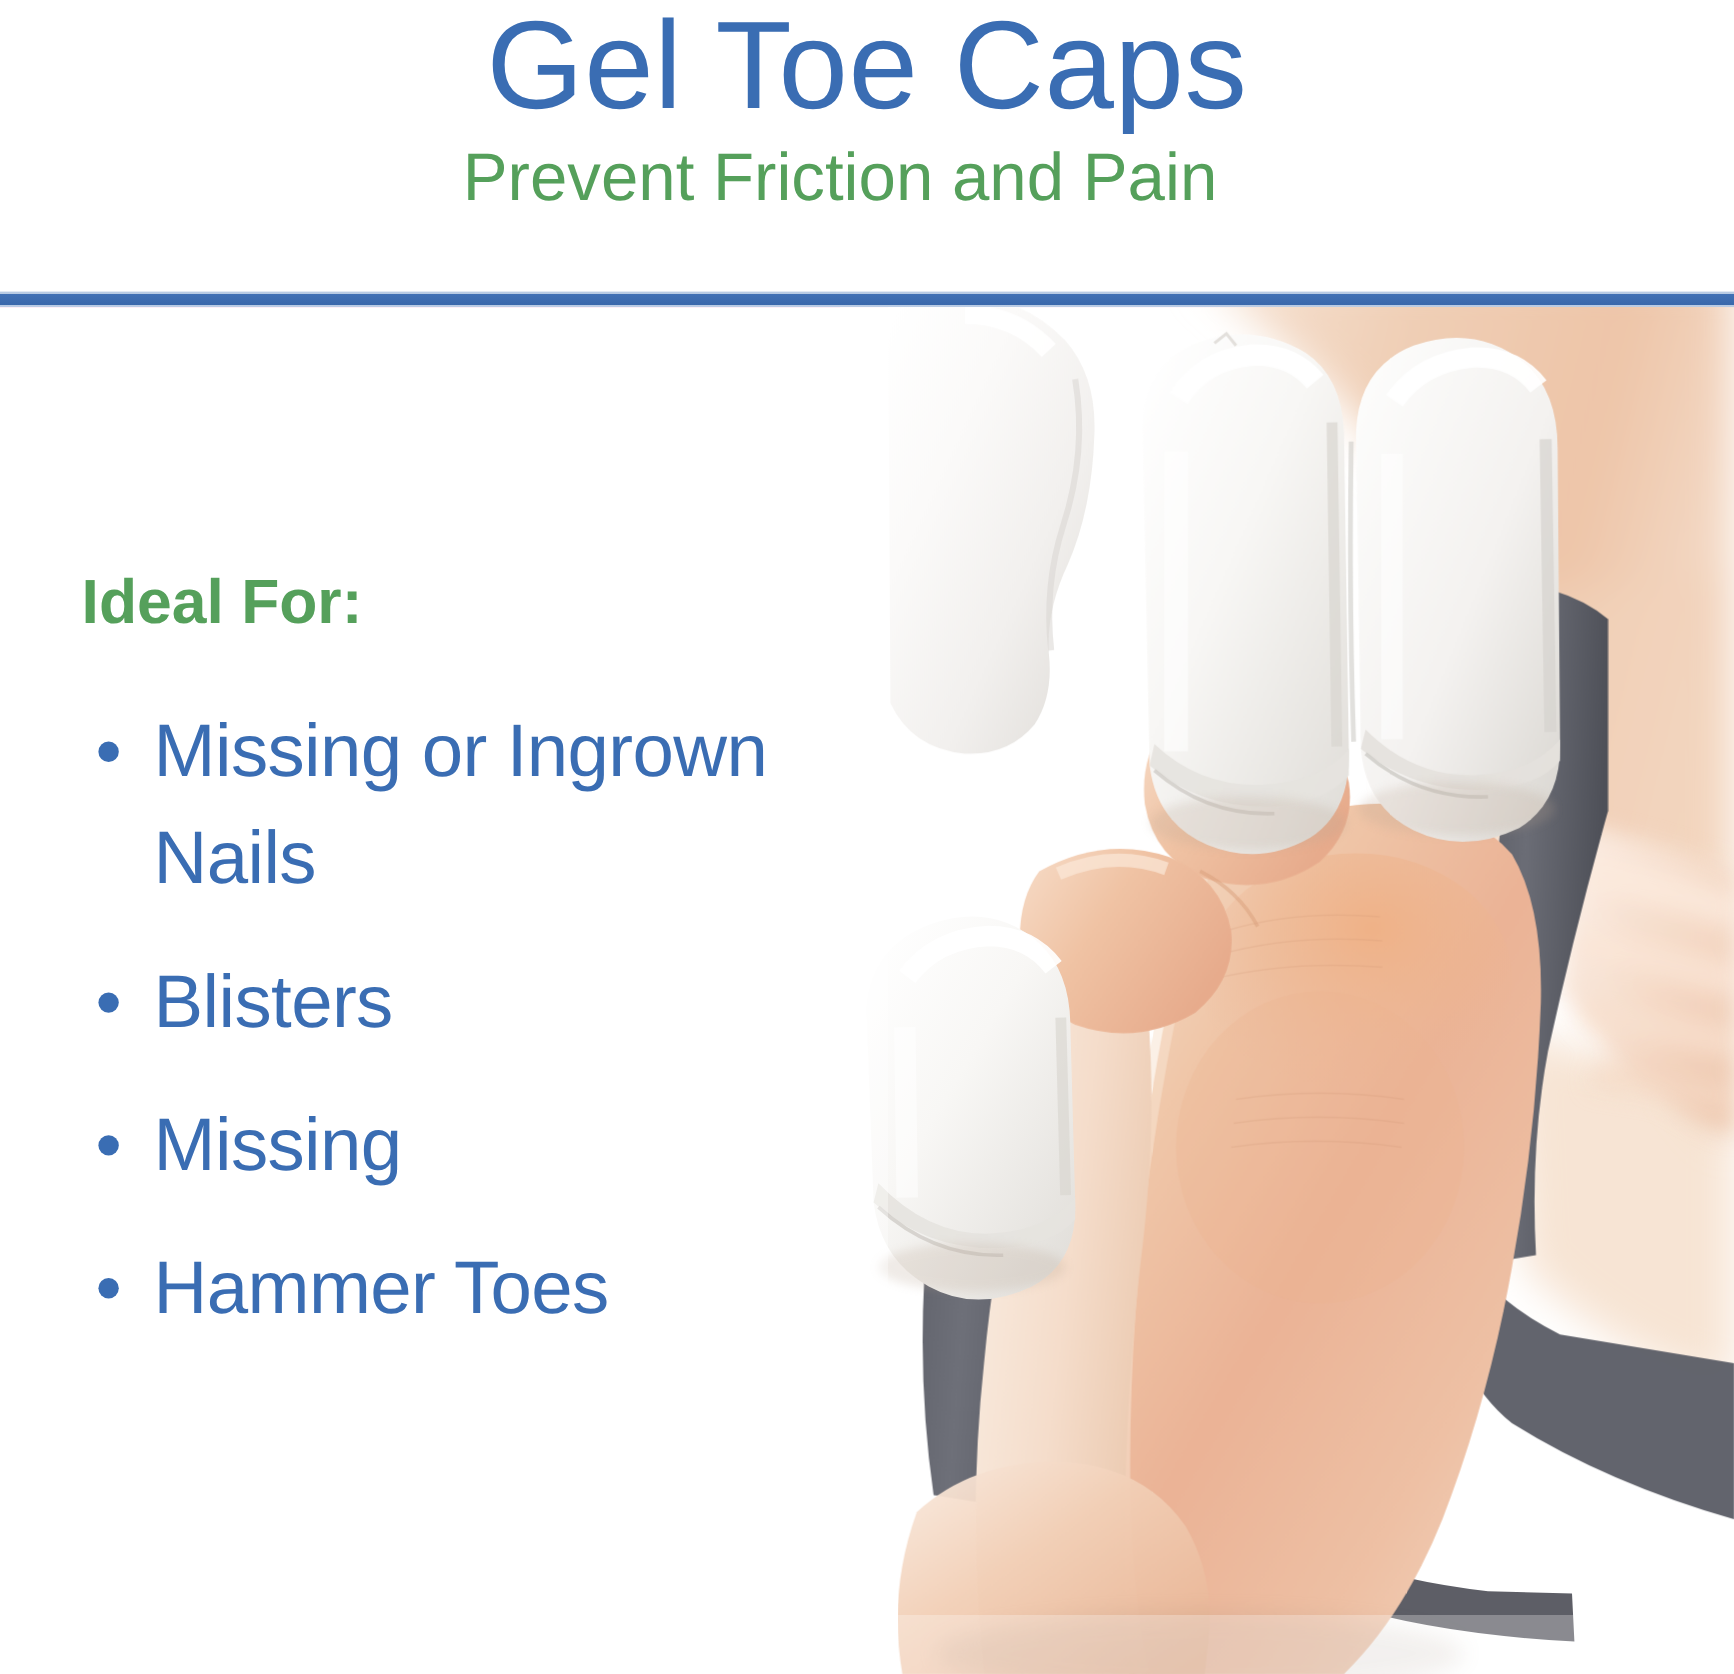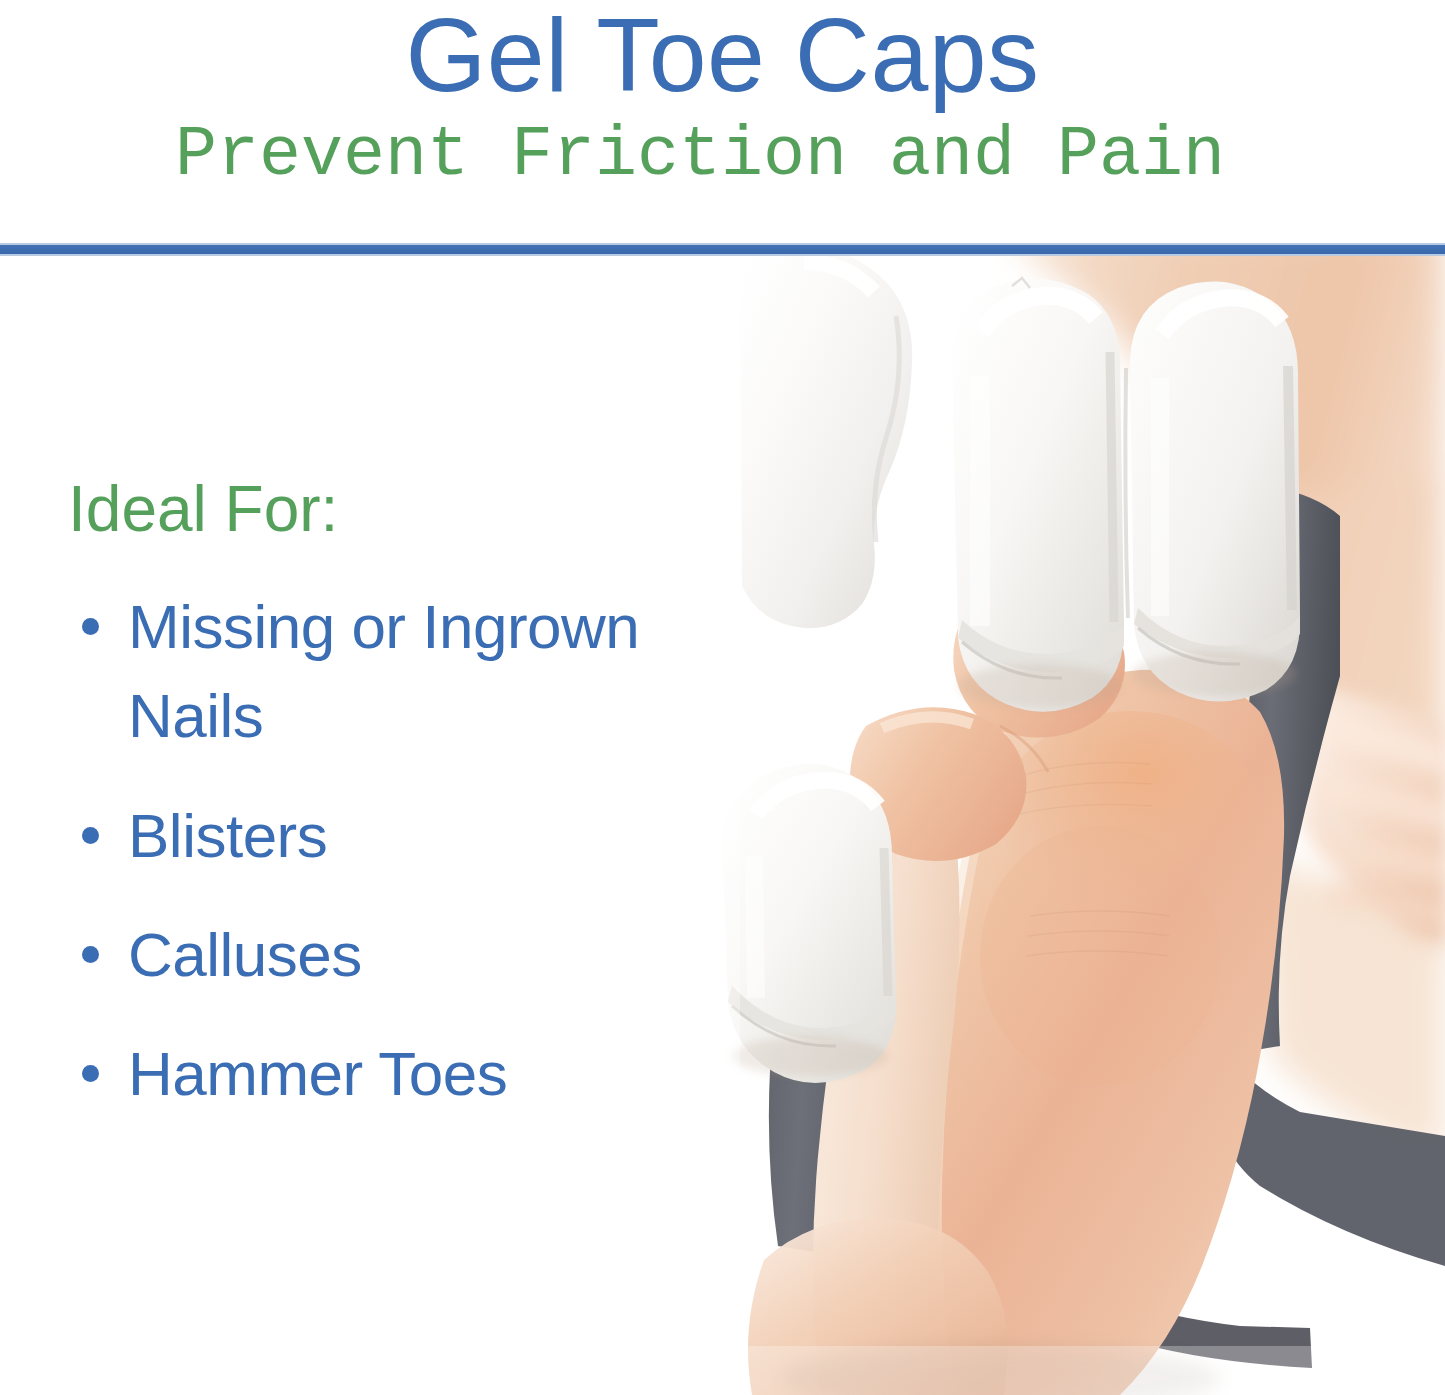--- a/index.html
+++ b/index.html
@@ -41,27 +41,26 @@
     color: #3a6db3;
     line-height: 1.18;
     white-space: nowrap;
   }
   .subtitle {
     position: absolute;
     left: 0;
     top: 114px;
     width: 1400px;
     text-align: center;
-    font-size: 70px;
+    font-size: 56px;
     font-weight: 400;
     letter-spacing: 0px;
     color: #55a05b;
     line-height: 1.2;
     white-space: nowrap;
-    font-family: Liberation Mono, monospace;
   }
   .divider {
     position: absolute;
     left: 0;
     top: 243px;
     width: 1445px;
     height: 13px;
     background: linear-gradient(to bottom,
       #b9cbe4 0px, #b9cbe4 2px,
       #4271b5 2px, #3a68ab 11px,
@@ -74,22 +73,22 @@
     left: 0;
     top: 256px;
     width: 700px;
     height: 1139px;
     background: #ffffff;
   }
   .ideal-heading {
     position: absolute;
     left: 68px;
     top: 216px;
-    font-size: 64px;
-    font-weight: 400;
+    font-size: 52px;
+    font-weight: 700;
     color: #55a05b;
     letter-spacing: 0px;
     white-space: nowrap;
   }
   .bullet-list {
     position: absolute;
     left: 68px;
     top: 326px;
     width: 600px;
     list-style: none;
@@ -148,21 +147,21 @@
       <li class="bullet-item">
         <span class="bullet-dot"></span>
         <span>Missing or Ingrown Nails</span>
       </li>
       <li class="bullet-item">
         <span class="bullet-dot"></span>
         <span>Blisters</span>
       </li>
       <li class="bullet-item">
         <span class="bullet-dot"></span>
-        <span>Calluses</span>
+        <span>Missing</span>
       </li>
       <li class="bullet-item">
         <span class="bullet-dot"></span>
         <span>Hammer Toes</span>
       </li>
     </ul>
   </div>
 
   <div class="photo">
     <svg viewBox="0 0 745 1139" preserveAspectRatio="none">

